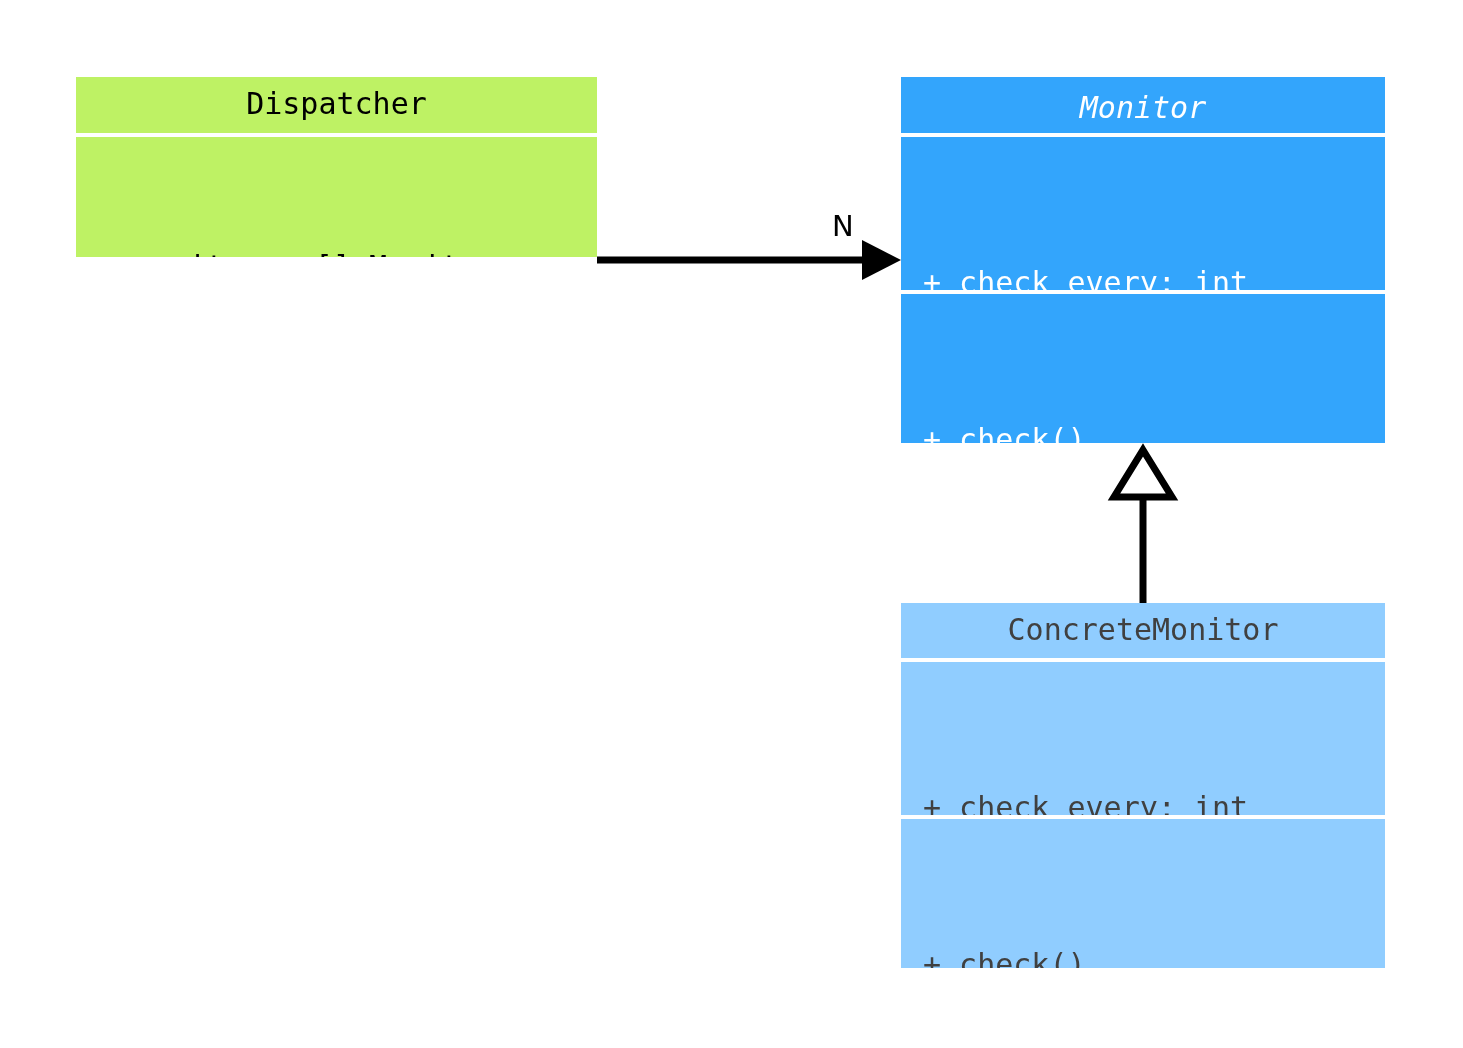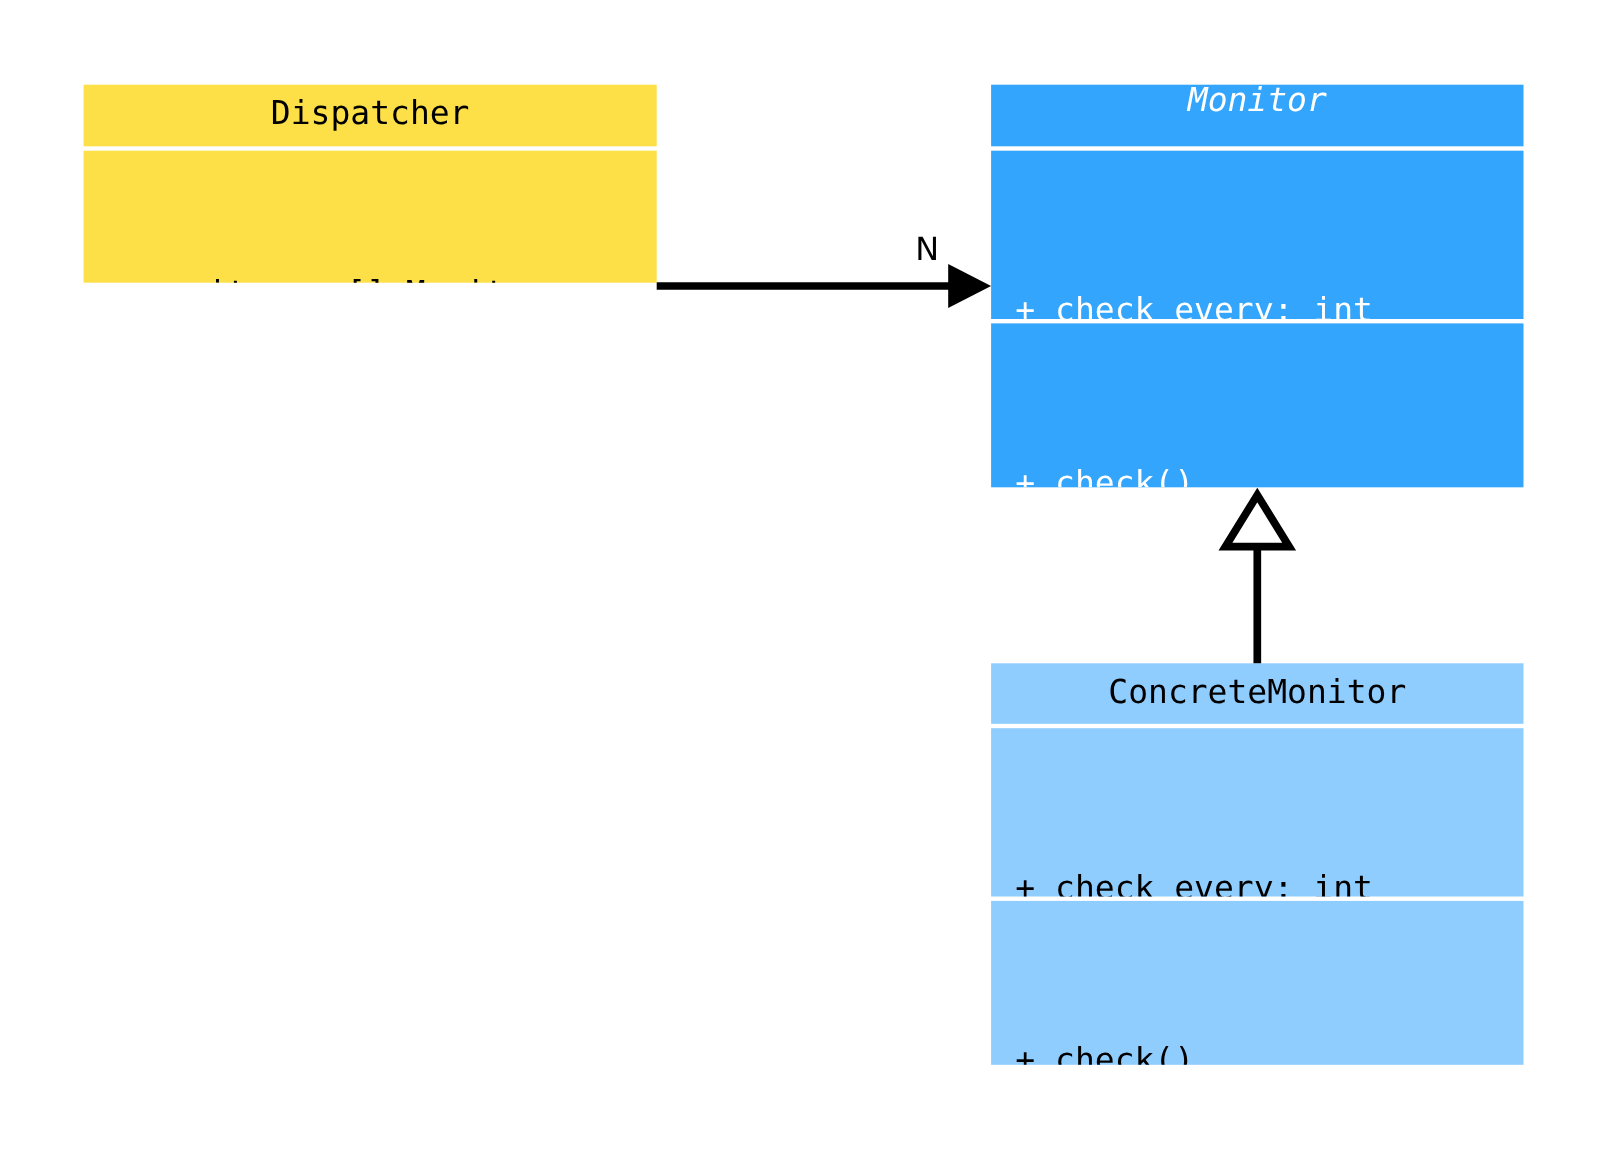--- a/index.html
+++ b/index.html
@@ -46,33 +46,33 @@
   .member-list {
     font-size: 30px;
     line-height: 1.17;
     white-space: pre;
   }
   .member {
     white-space: pre;
   }
 
   
-  .theme-yellow .compartment { background: #fde047; }
+  .theme-yellow .compartment { background: #bef264; }
   .theme-yellow .class-title,
   .theme-yellow .member-list { color: #000000; }
 
   
   .theme-blue .compartment { background: #33a5fc; }
   .theme-blue .class-title,
   .theme-blue .member-list { color: #ffffff; }
 
   
   .theme-lightblue .compartment { background: #90cdff; }
   .theme-lightblue .class-title,
-  .theme-lightblue .member-list { color: #000000; }
+  .theme-lightblue .member-list { color: #404040; }
 
   
   .connector-layer {
     position: absolute;
     left: 0;
     top: 0;
     width: 1463px;
     height: 1048px;
     pointer-events: none;
   }
@@ -95,21 +95,21 @@
       <div class="class-title">Dispatcher</div>
     </div>
     <div class="compartment" style="height:120px; padding:42px 0 0 22px;">
       <div class="member-list">
         <div class="member">+ monitors: [] Monitor</div>
       </div>
     </div>
   </div>
 
   <div class="uml-class theme-blue" style="left:901px; top:77px; width:484px; height:366px;">
-    <div class="compartment" style="height:56px; padding-top:0;">
+    <div class="compartment" style="height:56px; padding-top:16px;">
       <div class="class-title is-abstract">Monitor</div>
     </div>
     <div class="compartment" style="height:153px; padding:58px 0 0 22px;">
       <div class="member-list">
         <div class="member">+ check_every: int</div>
       </div>
     </div>
     <div class="compartment" style="height:149px; padding:58px 0 0 22px;">
       <div class="member-list">
         <div class="member">+ check()</div>

